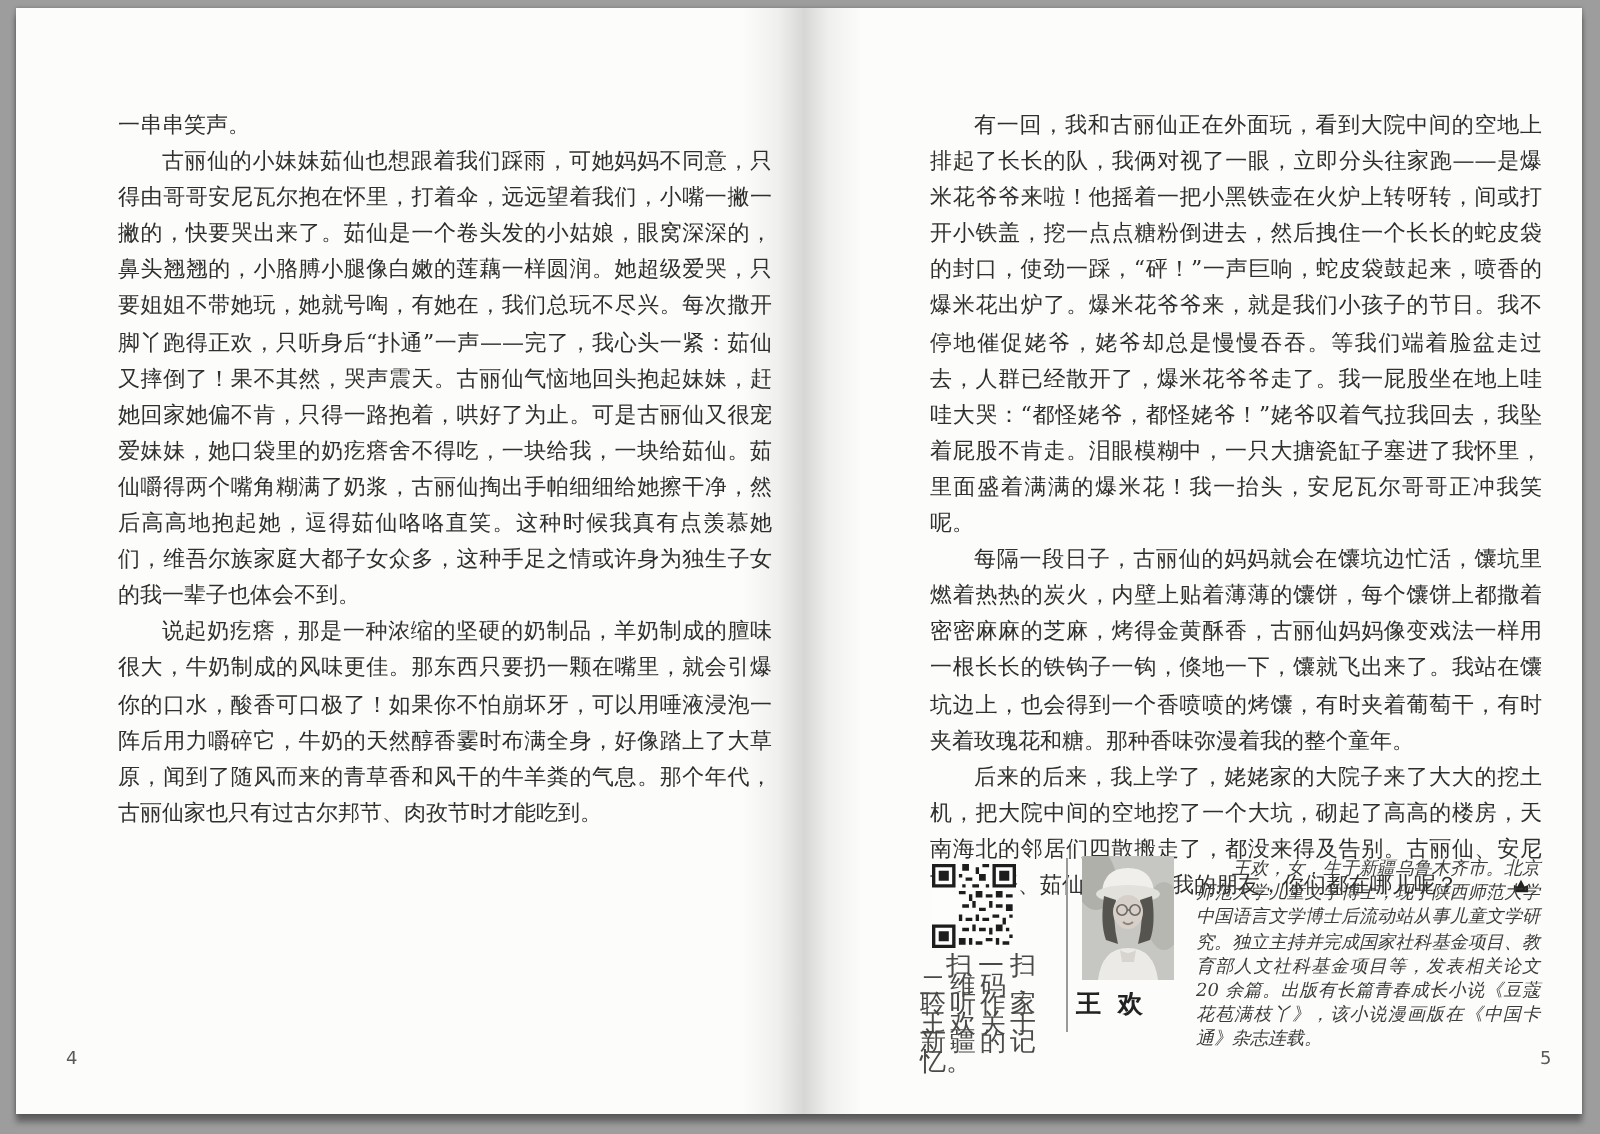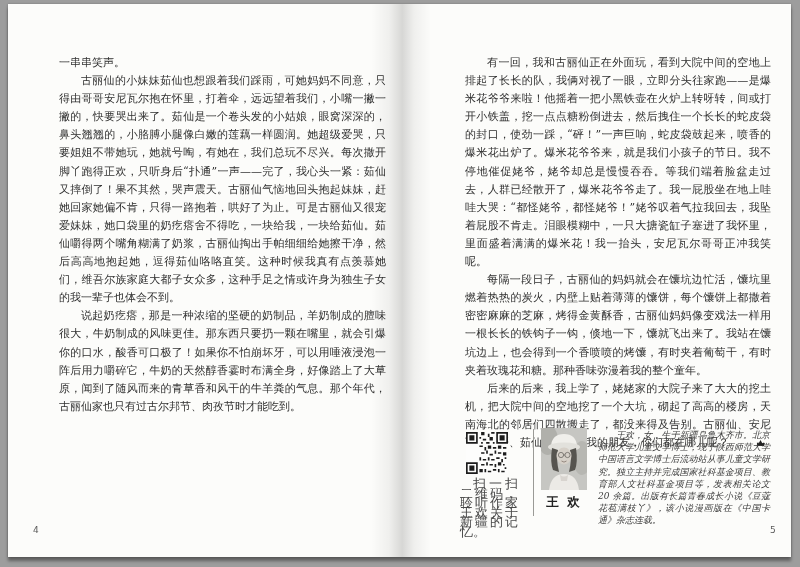--- a/index.html
+++ b/index.html
@@ -51,21 +51,21 @@
     font-size: 13px; line-height: 9.6px; color: #4a4a4a;
     text-indent: 1em; text-align: justify;
   }
   .author-divider {
     position: absolute; left: 75px; top: 3px;
     width: 1px; height: 87px; background: #9a9a96;
   }
   .author-photo { position: absolute; left: 83px; top: 2px; width: 46px; height: 62px; }
   .author-name {
     position: absolute; left: 80px; top: 68px; width: 52px;
-    text-align: center; font-size: 12.5px; font-weight: bold;
+    font-size: 12.5px; font-weight: bold;
     color: #222; letter-spacing: 2px;
   }
   .author-bio {
     position: absolute; left: 140px; top: 3px; width: 172px;
     font-size: 9px; line-height: 12.2px; color: #3c3c3c;
     font-style: italic; text-align: justify; text-indent: 2em;
   }
   .endmark { display: inline-block; margin-left: 5px; vertical-align: -1px; }
 </style>
 </head>

